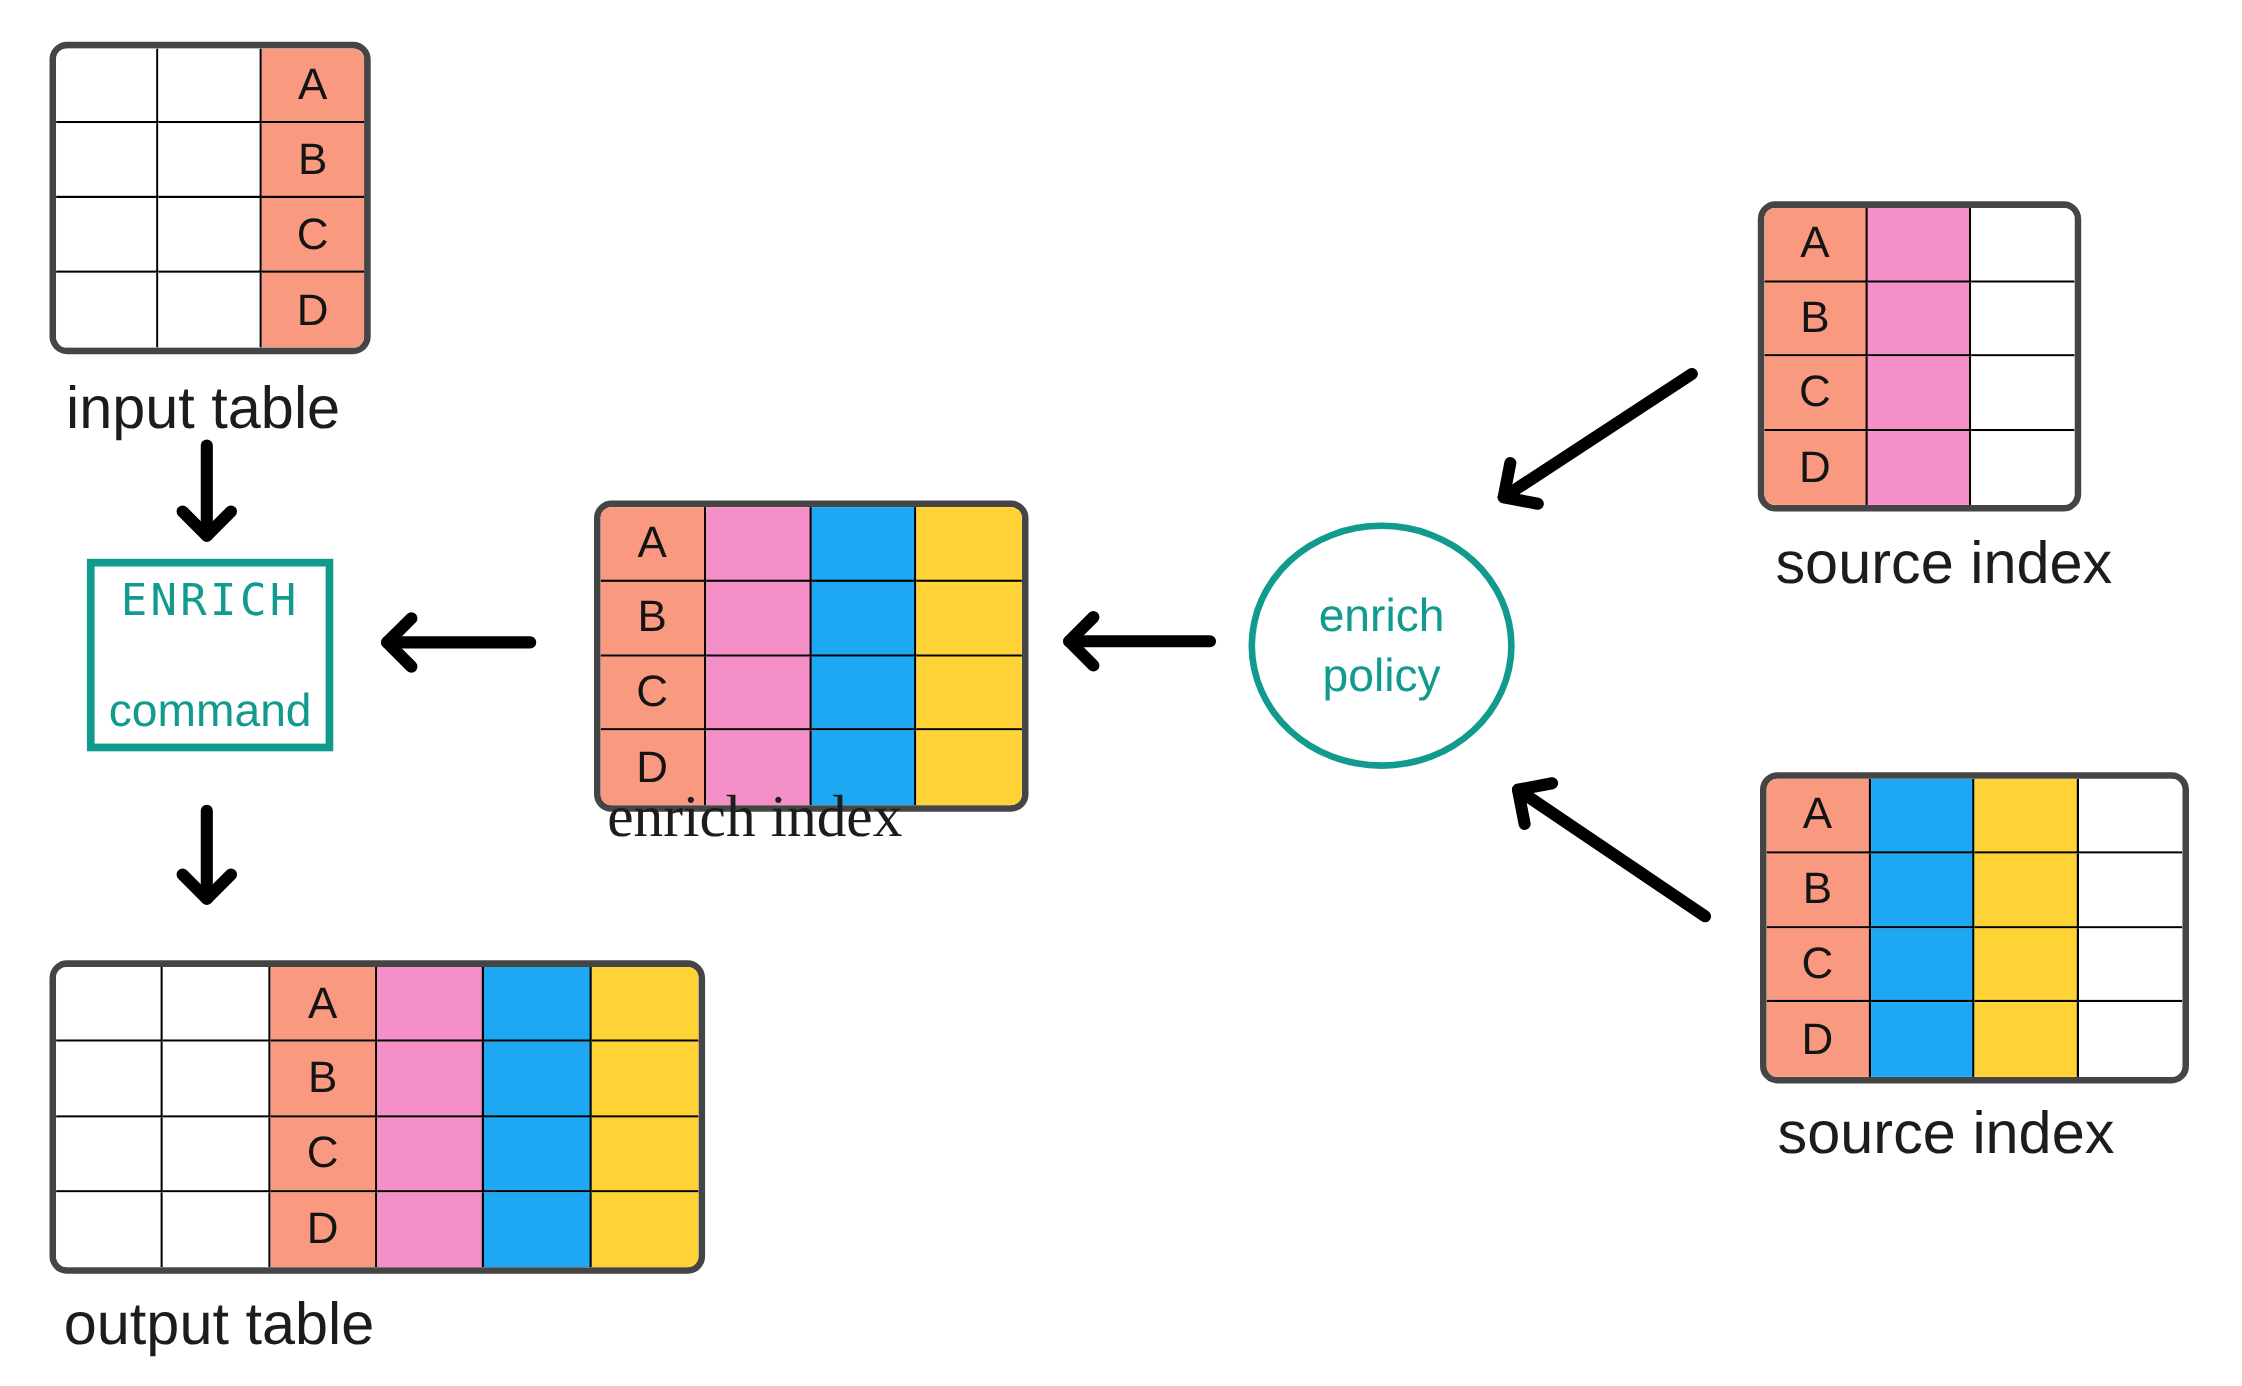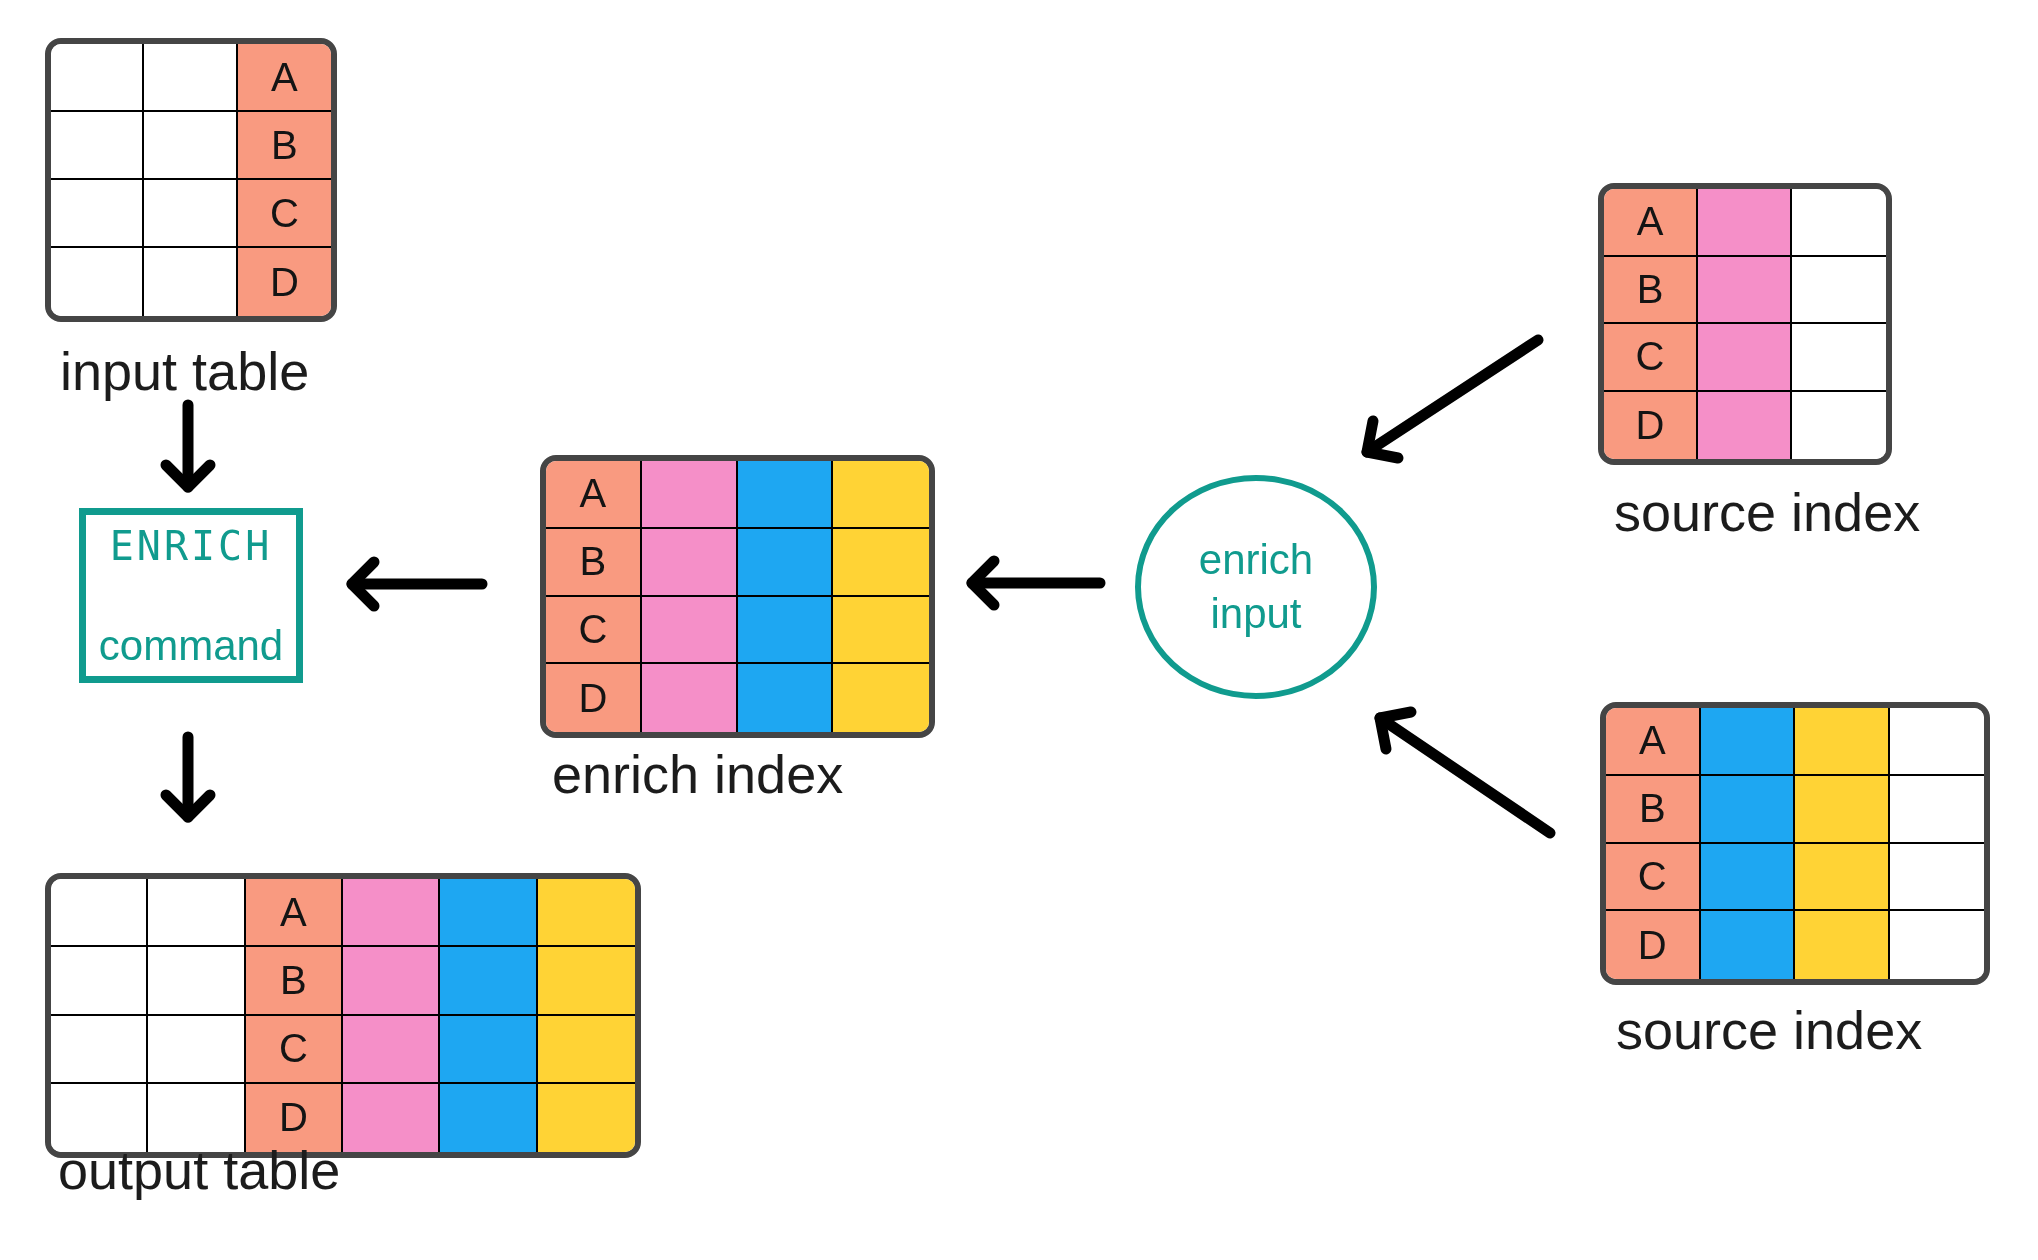--- a/index.html
+++ b/index.html
@@ -102,45 +102,45 @@
     <div class="cell p"></div>
     <div class="cell b"></div>
     <div class="cell y lc"></div>
     <div class="cell w lr"></div>
     <div class="cell w lr"></div>
     <div class="cell s lr">D</div>
     <div class="cell p lr"></div>
     <div class="cell b lr"></div>
     <div class="cell y lc lr"></div>
   </div>
-  <div class="lbl" style="left:58px;top:1143px;">output table</div>
+  <div class="lbl" style="left:58px;top:1177px;">output table</div>
 
   <div class="tbl" style="left:540px;top:455px;width:395px;height:283px;grid-template-columns:repeat(4,1fr);grid-template-rows:repeat(4,1fr);">
     <div class="cell s">A</div>
     <div class="cell p"></div>
     <div class="cell b"></div>
     <div class="cell y lc"></div>
     <div class="cell s">B</div>
     <div class="cell p"></div>
     <div class="cell b"></div>
     <div class="cell y lc"></div>
     <div class="cell s">C</div>
     <div class="cell p"></div>
     <div class="cell b"></div>
     <div class="cell y lc"></div>
     <div class="cell s lr">D</div>
     <div class="cell p lr"></div>
     <div class="cell b lr"></div>
     <div class="cell y lc lr"></div>
   </div>
-  <div class="lbl" style="left:552px;top:747px;">enrich index</div>
+  <div class="lbl" style="left:552px;top:715px;font-family:Liberation Serif, serif;">enrich index</div>
 
   <div class="policy-circle">
     <div>enrich</div>
-    <div>input</div>
+    <div>policy</div>
   </div>
 
   <div class="tbl" style="left:1598px;top:183px;width:294px;height:282px;grid-template-columns:repeat(3,1fr);grid-template-rows:repeat(4,1fr);">
     <div class="cell s">A</div>
     <div class="cell p"></div>
     <div class="cell w lc"></div>
     <div class="cell s">B</div>
     <div class="cell p"></div>
     <div class="cell w lc"></div>
     <div class="cell s">C</div>

